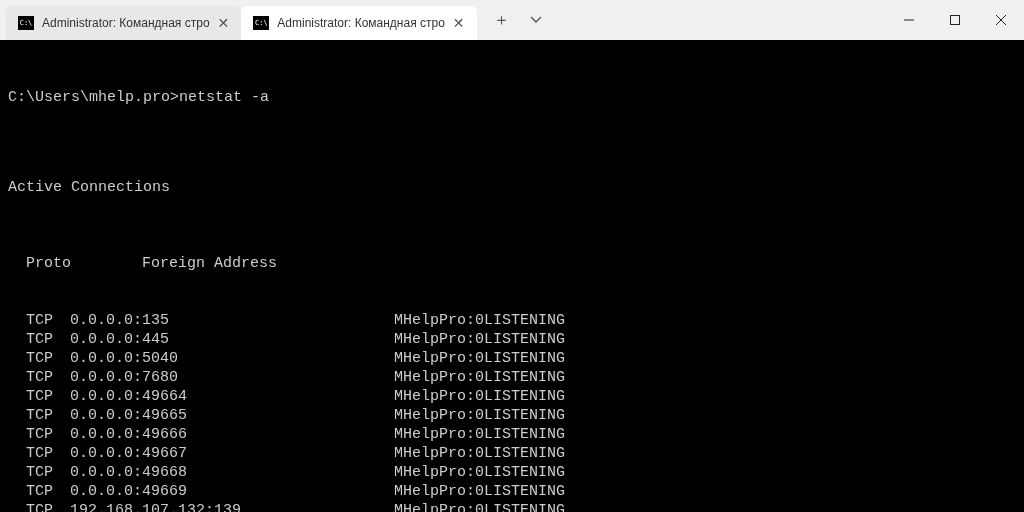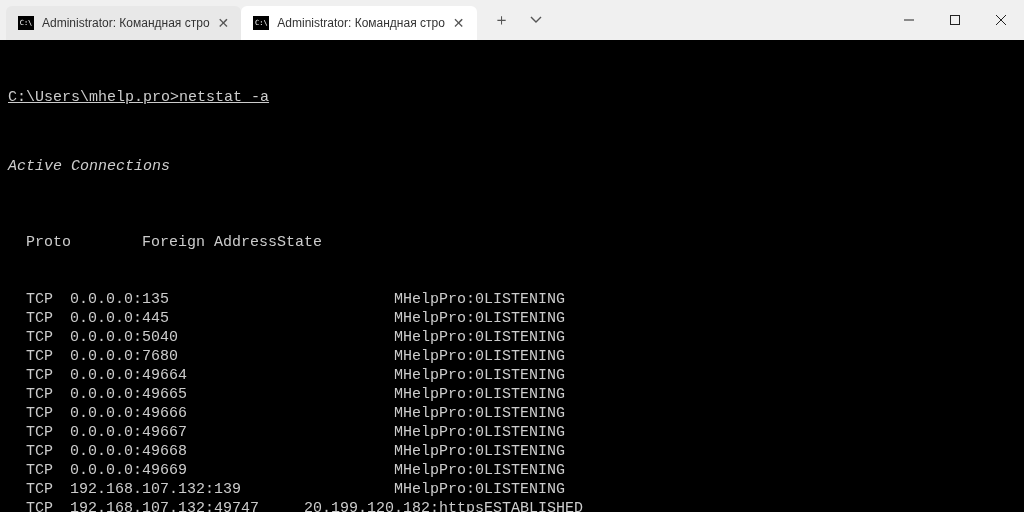--- a/index.html
+++ b/index.html
@@ -97,22 +97,22 @@
   .terminal {
     background: #000;
     color: #ccc;
     font-size: 15px;
     line-height: 19px;
     padding: 10px 8px;
     white-space: pre;
     letter-spacing: 0;
     position: relative;
   }
-  .prompt-line { margin-bottom: 12px; text-decoration: underline; }
-  .header-line { margin-bottom: 19px; font-style: italic; }
+  .prompt-line { margin-bottom: 33px; }
+  .header-line { margin-bottom: 19px; }
   .cols {
     display: flex;
   }
   .c-proto   { width: 62px;  flex-shrink: 0; padding-left: 18px;}
   .c-local   { width: 207px; flex-shrink: 0; }
   .c-foreign { width: 207px; flex-shrink: 0; text-align: right; }
   .c-state   { flex: 1; }
   .hdr .c-proto { padding-left: 18px; }
 </style>
 </head>
@@ -158,17 +158,16 @@
     </div>
   </div>
 </div>
 
 <div class="terminal">
   <div class="prompt-line"><span>C:\Users\mhelp.pro&gt;</span><span>netstat -a</span></div>
   <div class="header-line">Active Connections</div>
   <div class="cols hdr">
     <span class="c-proto">Proto</span>
     <span class="c-foreign">Foreign Address</span>
-    <span class="c-state">State</span>
   </div>
   <div id="rows"><div class="cols"><span class="c-proto">TCP</span><span class="c-local">0.0.0.0:135</span><span class="c-foreign">MHelpPro:0</span><span class="c-state">LISTENING</span></div><div class="cols"><span class="c-proto">TCP</span><span class="c-local">0.0.0.0:445</span><span class="c-foreign">MHelpPro:0</span><span class="c-state">LISTENING</span></div><div class="cols"><span class="c-proto">TCP</span><span class="c-local">0.0.0.0:5040</span><span class="c-foreign">MHelpPro:0</span><span class="c-state">LISTENING</span></div><div class="cols"><span class="c-proto">TCP</span><span class="c-local">0.0.0.0:7680</span><span class="c-foreign">MHelpPro:0</span><span class="c-state">LISTENING</span></div><div class="cols"><span class="c-proto">TCP</span><span class="c-local">0.0.0.0:49664</span><span class="c-foreign">MHelpPro:0</span><span class="c-state">LISTENING</span></div><div class="cols"><span class="c-proto">TCP</span><span class="c-local">0.0.0.0:49665</span><span class="c-foreign">MHelpPro:0</span><span class="c-state">LISTENING</span></div><div class="cols"><span class="c-proto">TCP</span><span class="c-local">0.0.0.0:49666</span><span class="c-foreign">MHelpPro:0</span><span class="c-state">LISTENING</span></div><div class="cols"><span class="c-proto">TCP</span><span class="c-local">0.0.0.0:49667</span><span class="c-foreign">MHelpPro:0</span><span class="c-state">LISTENING</span></div><div class="cols"><span class="c-proto">TCP</span><span class="c-local">0.0.0.0:49668</span><span class="c-foreign">MHelpPro:0</span><span class="c-state">LISTENING</span></div><div class="cols"><span class="c-proto">TCP</span><span class="c-local">0.0.0.0:49669</span><span class="c-foreign">MHelpPro:0</span><span class="c-state">LISTENING</span></div><div class="cols"><span class="c-proto">TCP</span><span class="c-local">192.168.107.132:139</span><span class="c-foreign">MHelpPro:0</span><span class="c-state">LISTENING</span></div><div class="cols"><span class="c-proto">TCP</span><span class="c-local">192.168.107.132:49747</span><span class="c-foreign">20.199.120.182:https</span><span class="c-state">ESTABLISHED</span></div></div>
   
 </div>
 
 </body></html>

